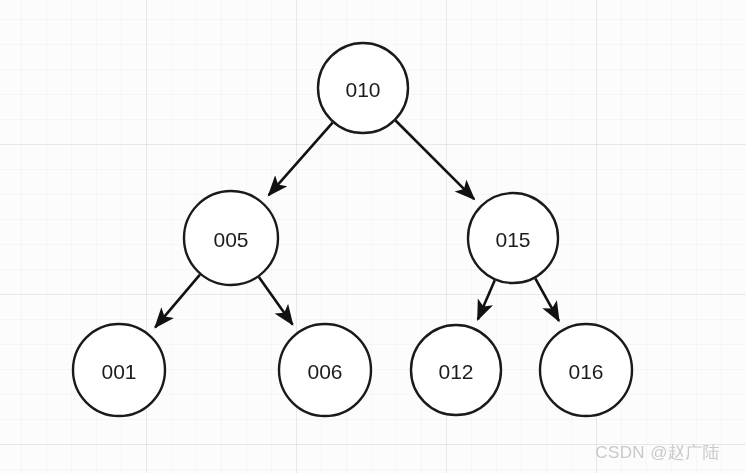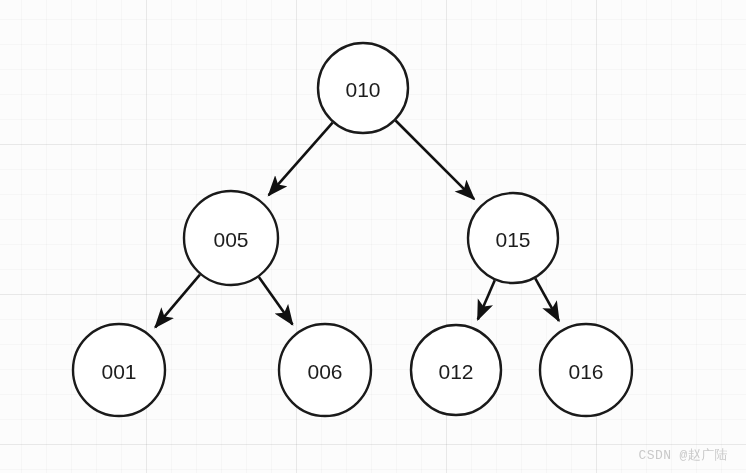--- a/index.html
+++ b/index.html
@@ -46,25 +46,25 @@
     text-anchor: middle;
     dominant-baseline: central;
   }
   .edge-line {
     stroke: #111111;
     stroke-width: 2.6;
     fill: none;
   }
   .watermark {
     position: absolute;
-    right: 18px;
+    right: 26px;
     bottom: 9px;
     color: #c9c9c9;
-    font-family: Liberation Mono, monospace;
-    font-size: 13px;
+    font-family: Liberation Sans, sans-serif;
+    font-size: 17px;
     letter-spacing: 0.4px;
     white-space: nowrap;
     user-select: none;
   }
 </style>
 </head>
 <body>
 
 <div id="canvas">
 

